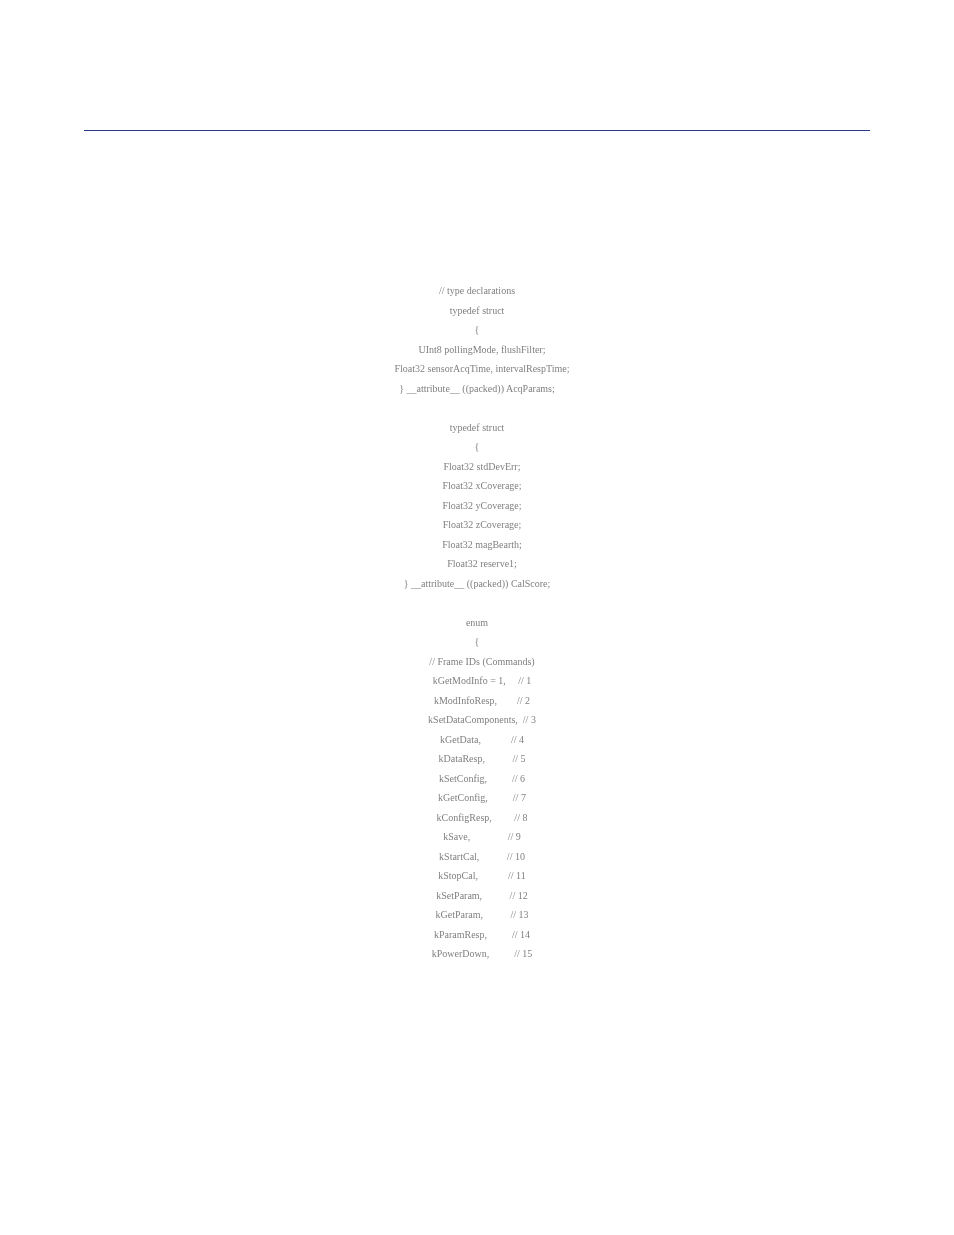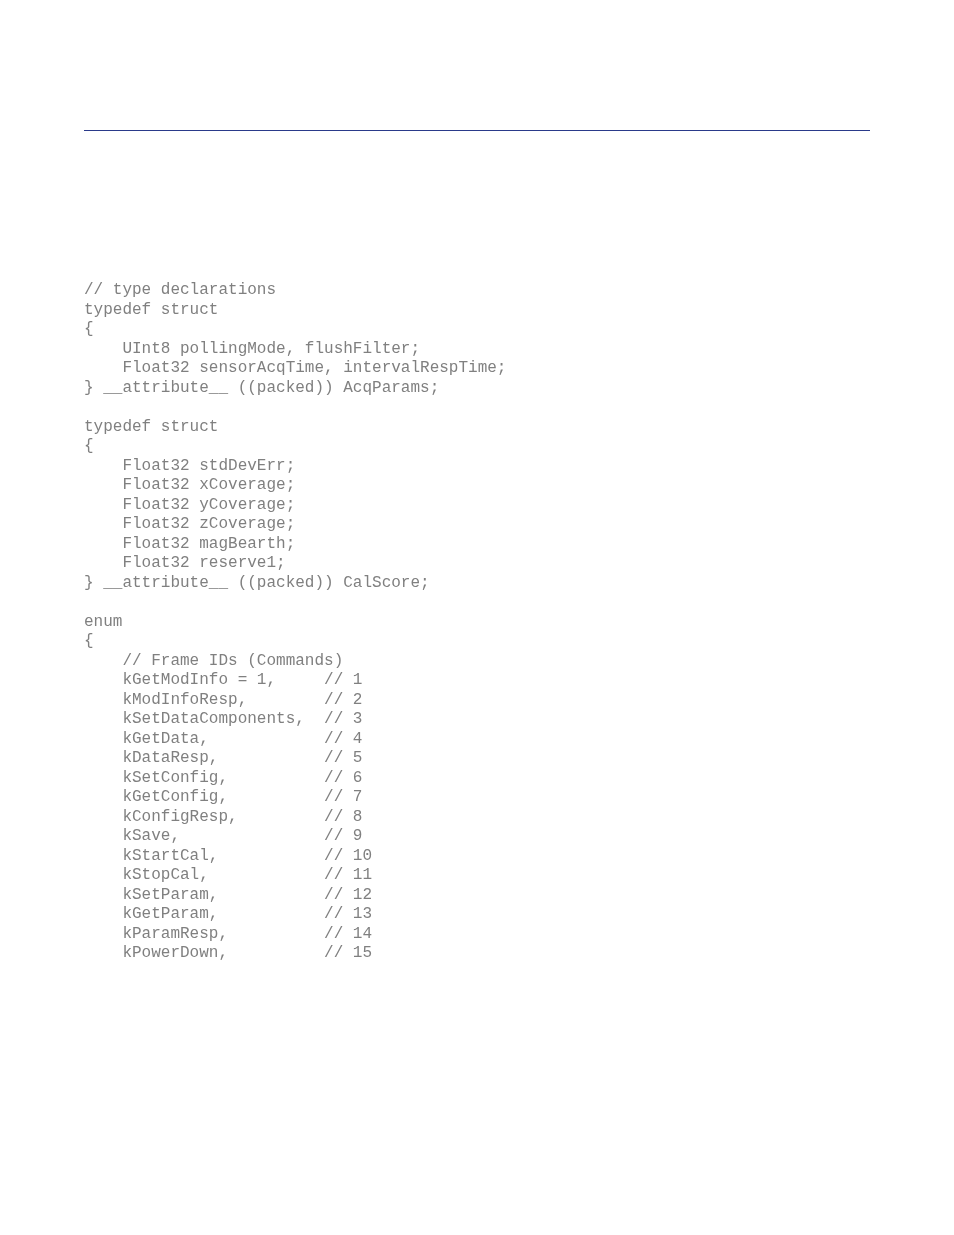--- a/index.html
+++ b/index.html
@@ -18,25 +18,26 @@
     line-height: 19.5px;
     color: #808080;
   }
   .hr {
     border: none;
     border-top: 1.5px solid #2a3a8a;
     margin: 0 0 150px 0;
   }
   pre.code {
     margin: 0;
-    font-family: Liberation Mono, monospace;
-    font-size: 16px;
+    font-family: Liberation Serif, serif;
+    font-size: 10px;
     line-height: 19.5px;
     color: #808080;
     white-space: pre;
+    text-align: center;
   }
 </style>
 </head>
 <body>
 
 <div class="page">
   <hr class="hr">
   <pre class="code">// type declarations
 typedef struct
 {

